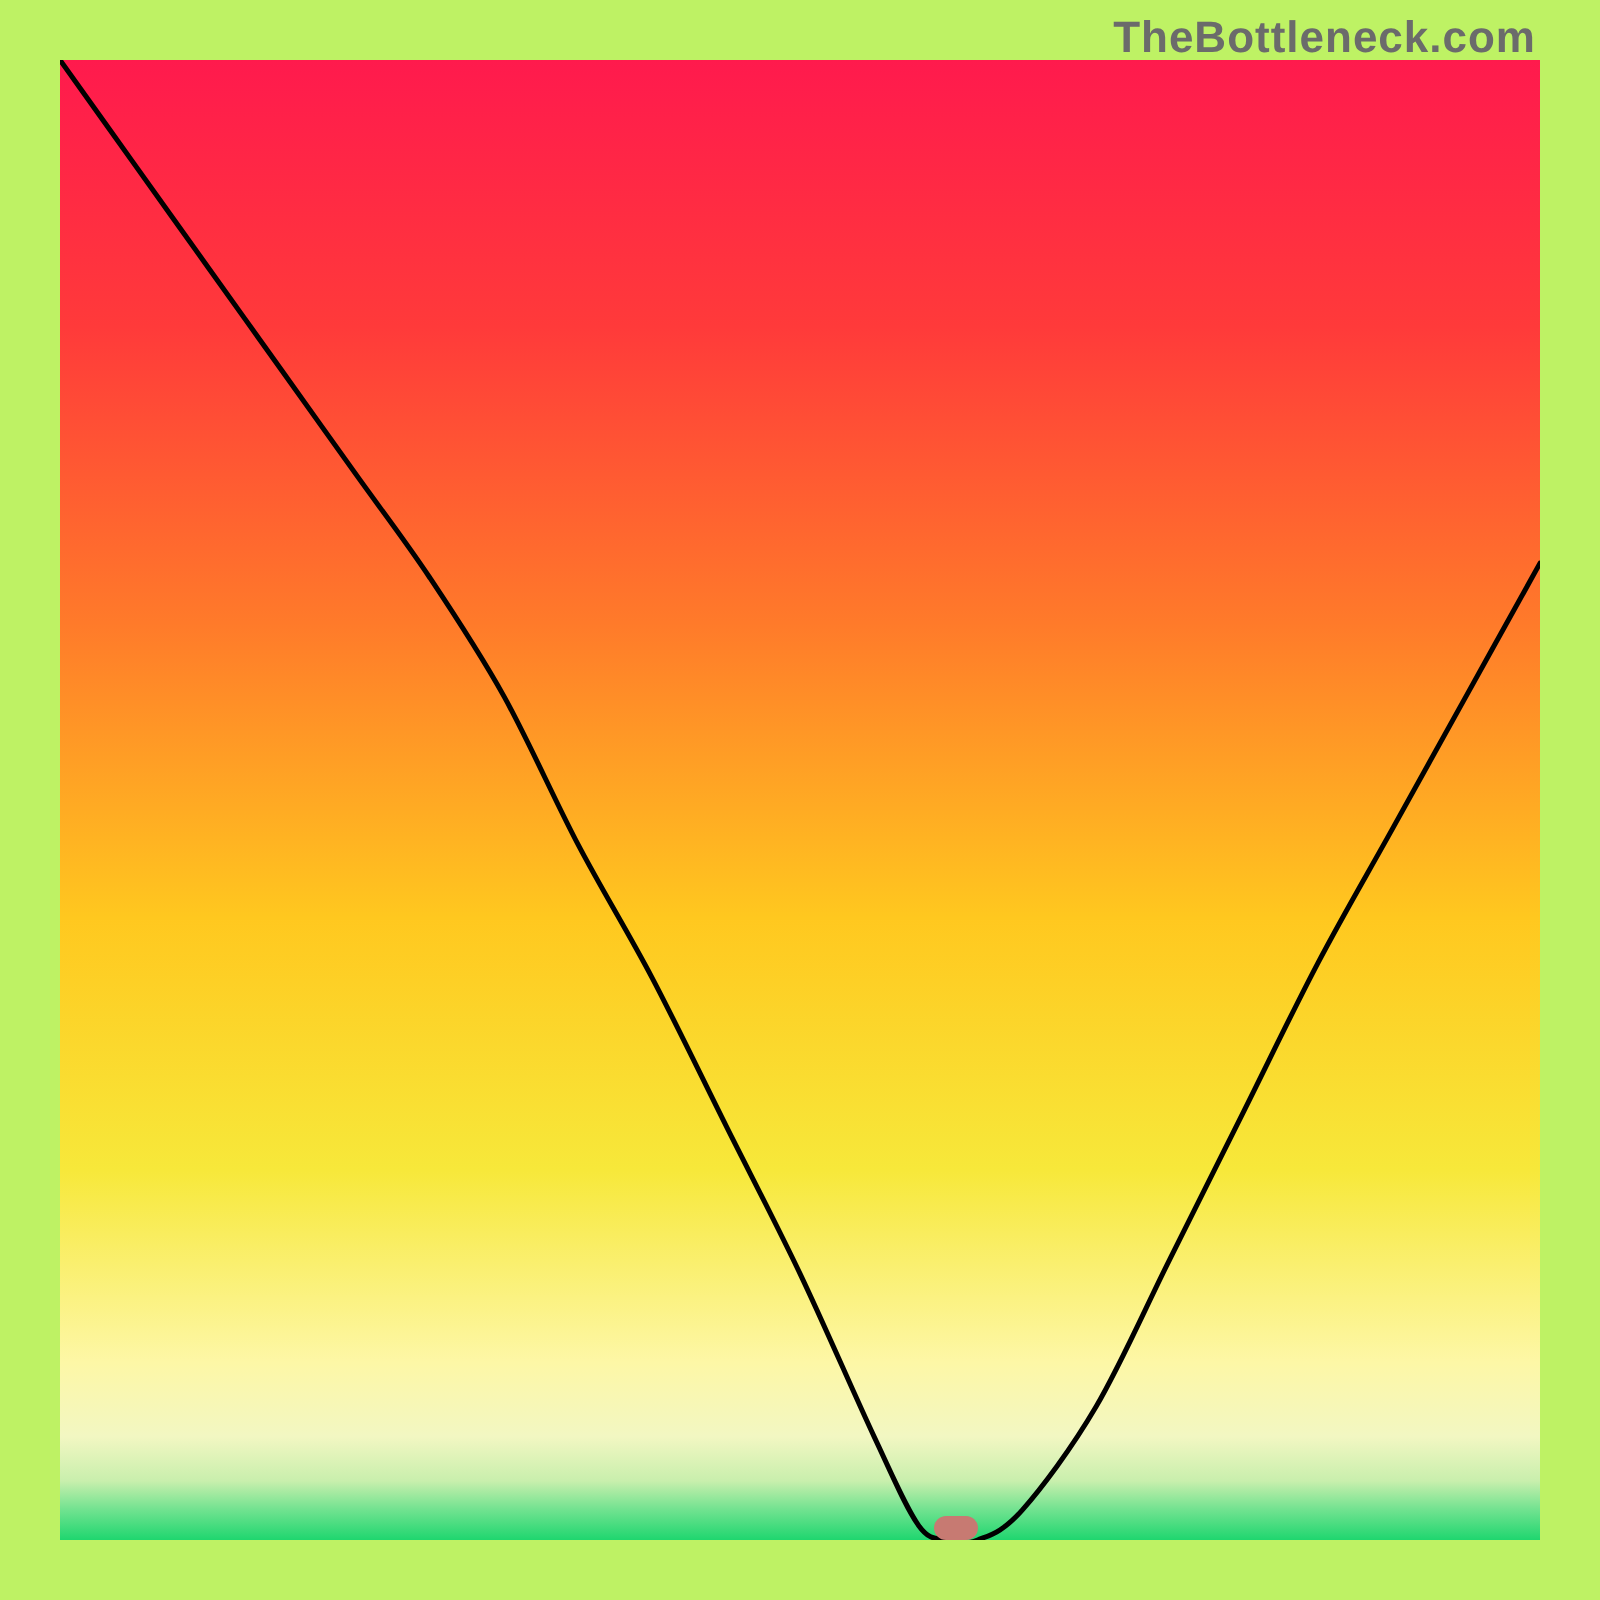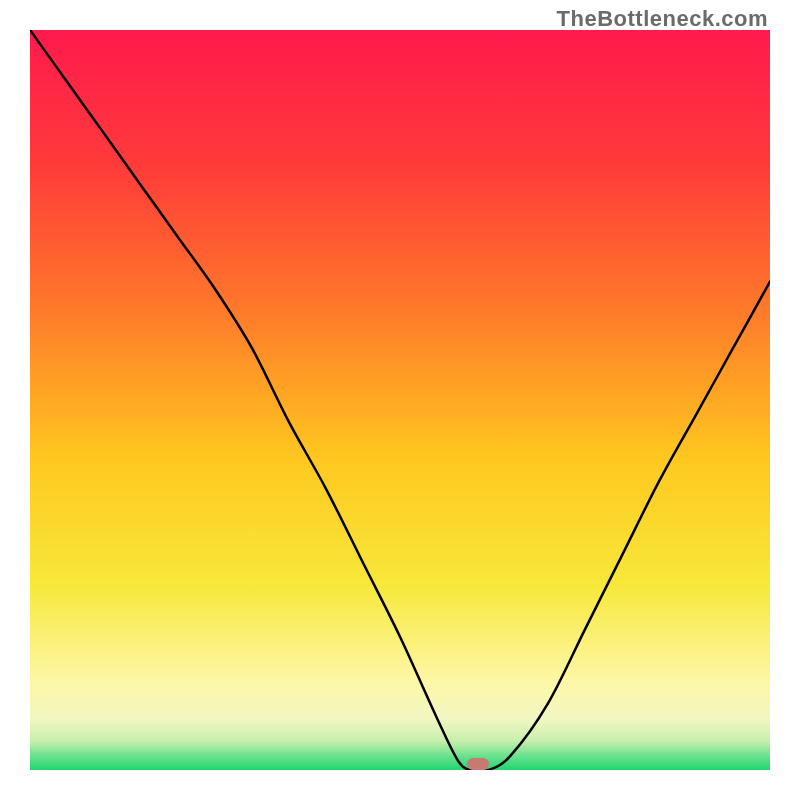--- a/index.html
+++ b/index.html
@@ -7,21 +7,21 @@
     padding: 0;
     width: 800px;
     height: 800px;
     background: #000;
     font-family: Arial, Helvetica, sans-serif;
   }
   .frame {
     position: relative;
     width: 800px;
     height: 800px;
-    background: #ffffff;
+    background: #bef264;
   }
   .plot-area {
     position: absolute;
     left: 30px;
     top: 30px;
     width: 740px;
     height: 740px;
     overflow: hidden;
   }
   .gradient-bg {

